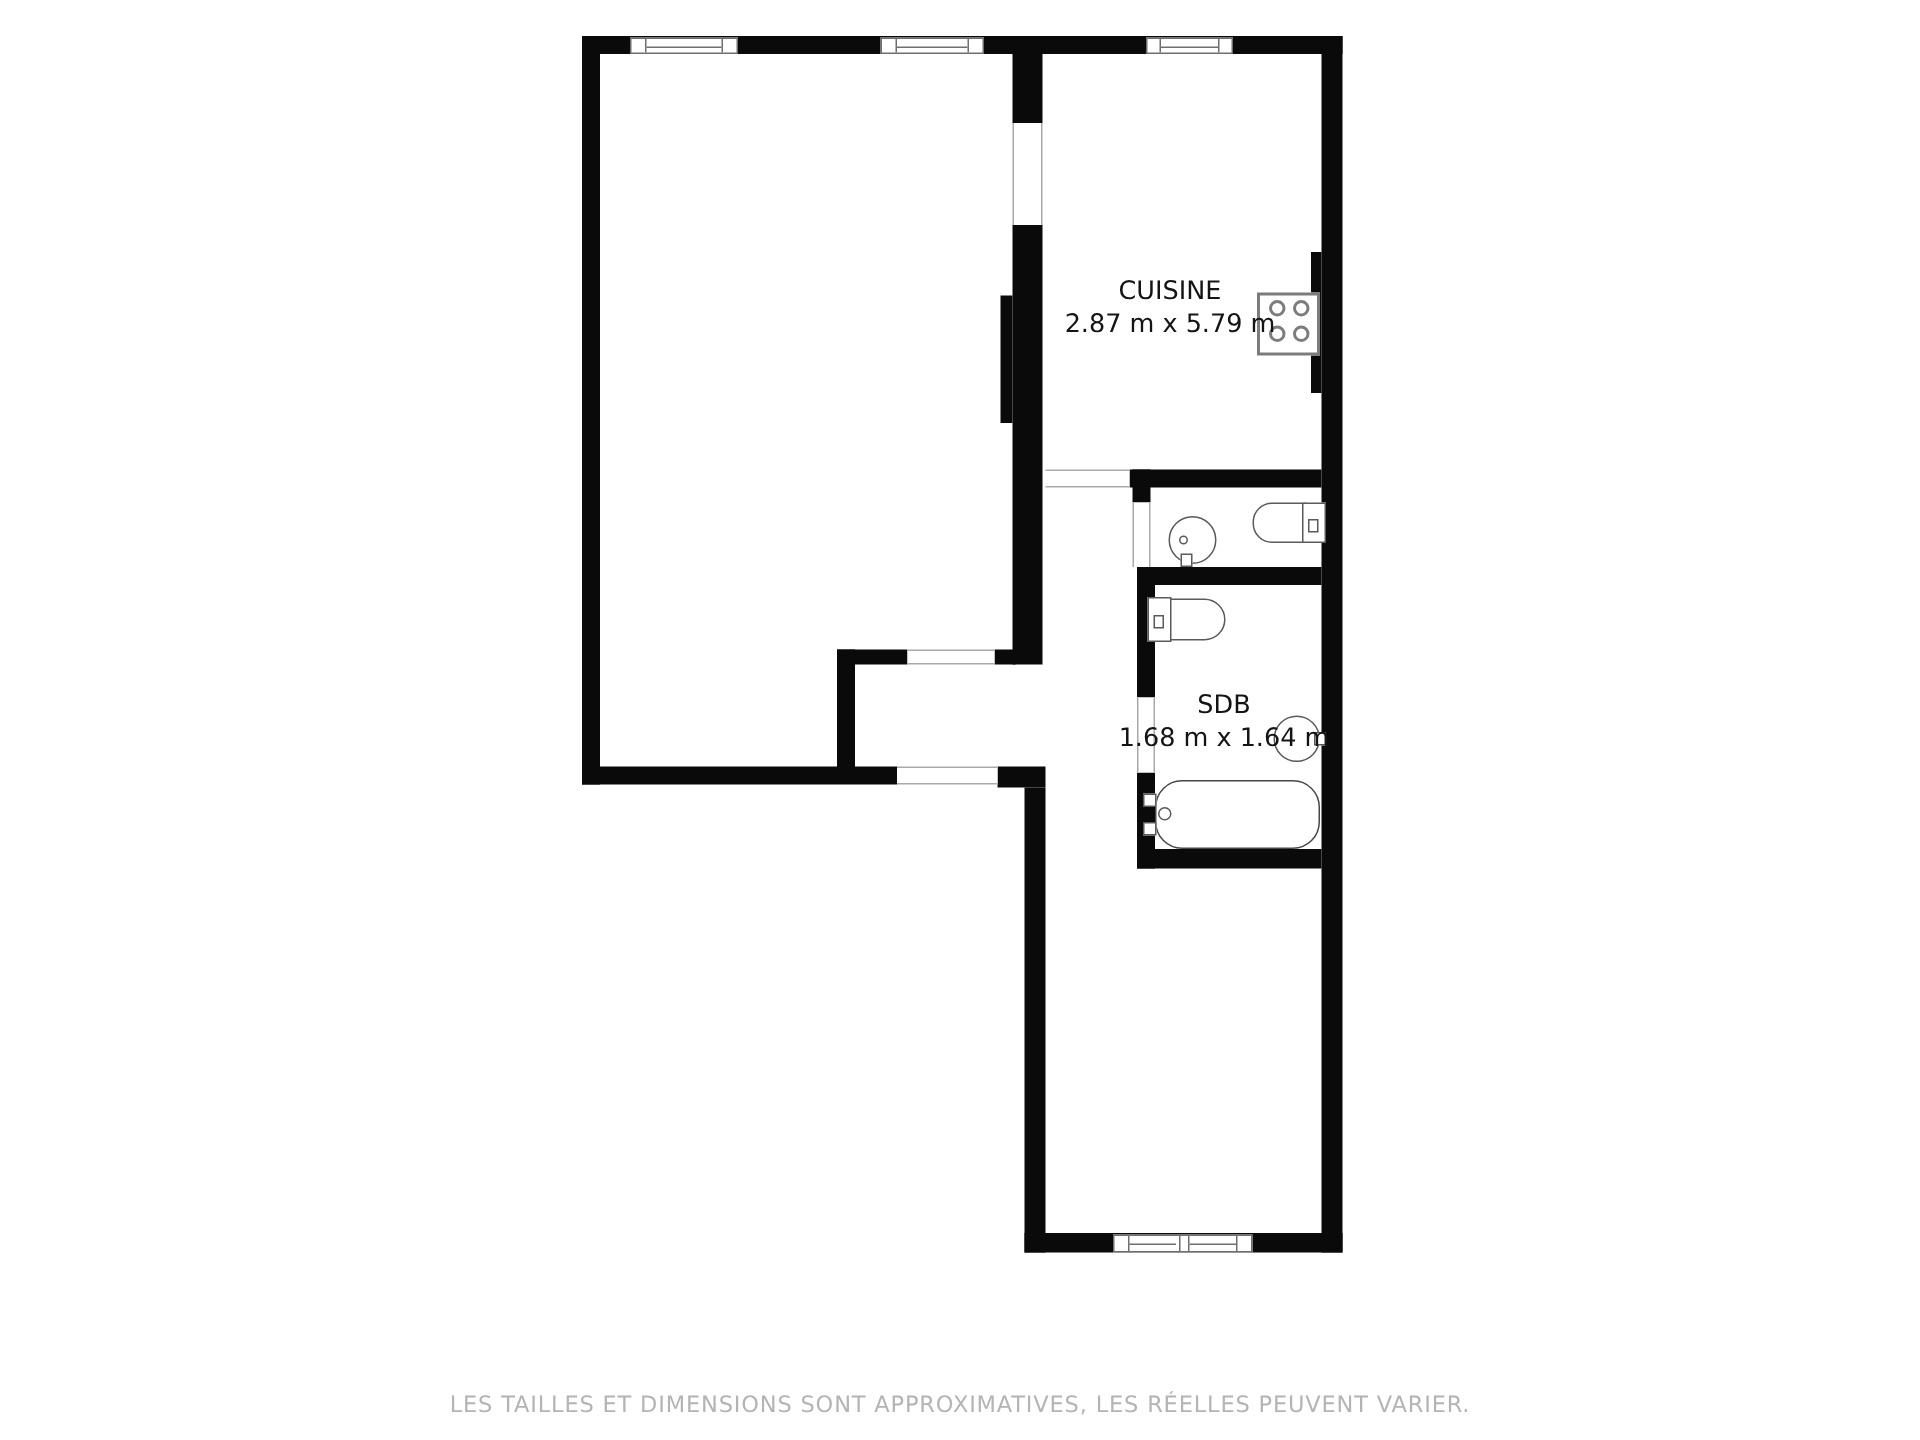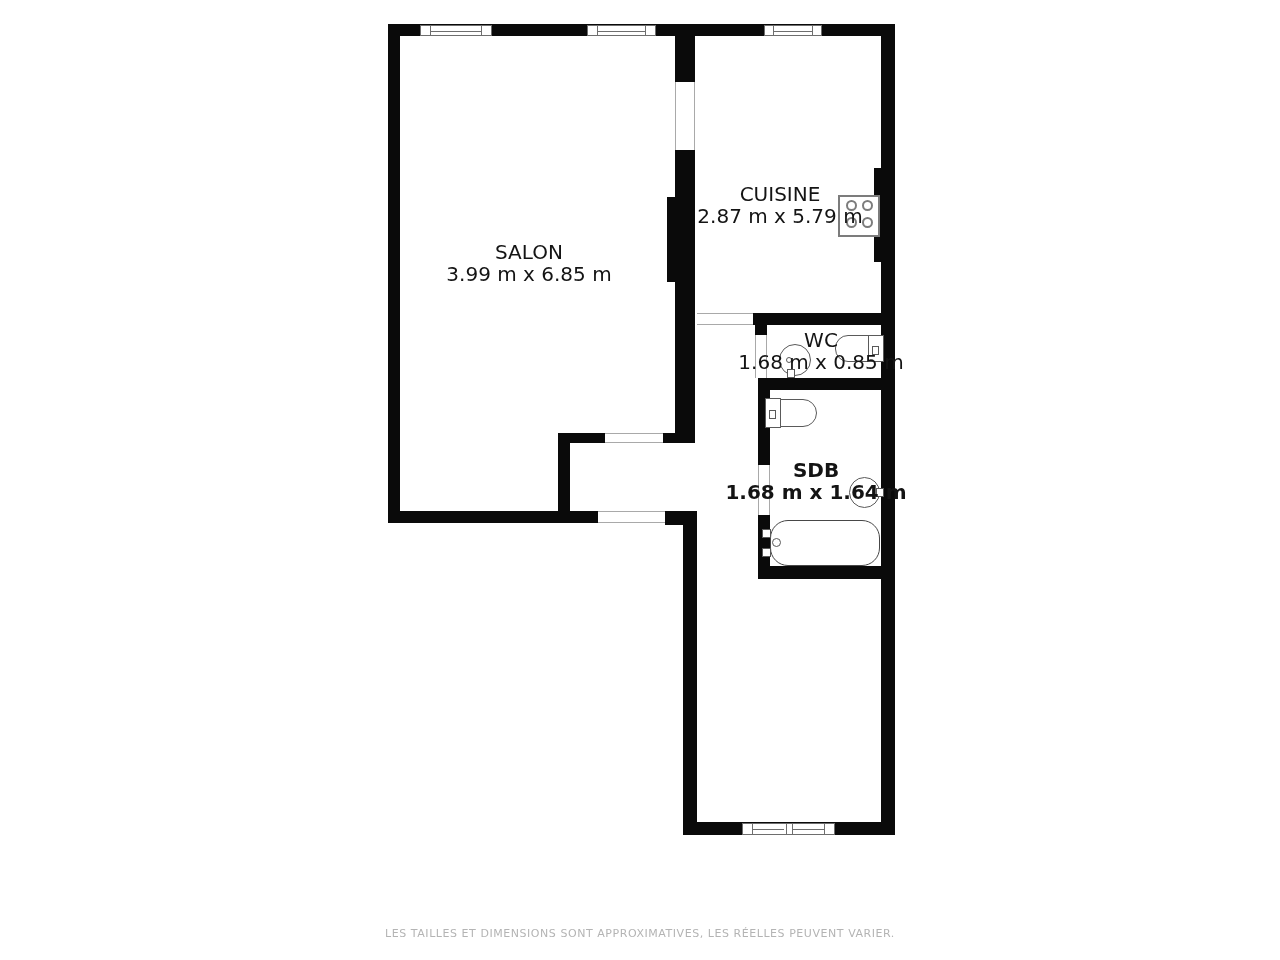--- a/index.html
+++ b/index.html
@@ -9,23 +9,23 @@
   .opening{position:absolute;background:#ffffff;z-index:2;box-sizing:border-box;}
   .opening.h{border-top:1px solid #a9a9a9;border-bottom:1px solid #a9a9a9;}
   .opening.v{border-left:1px solid #a9a9a9;border-right:1px solid #a9a9a9;}
   .window{position:absolute;background:#ffffff;border:1px solid #6e6e6e;z-index:3;box-sizing:border-box;}
   .window .cap{position:absolute;top:0;bottom:0;width:1px;background:#6e6e6e;}
   .window .mid{position:absolute;top:50%;height:1px;background:#6e6e6e;}
   .fixture{position:absolute;background:#ffffff;border:1.5px solid #474747;z-index:3;box-sizing:border-box;}
   .fixture.thin{border-width:1px;border-color:#5a5a5a;}
   .burner{position:absolute;width:7px;height:7px;border:2.5px solid #7c7c7c;border-radius:50%;background:#fff;}
   .room-label{position:absolute;transform:translateX(-50%);text-align:center;white-space:nowrap;
-              font-size:20px;line-height:22px;color:#141414;z-index:5;}
+              font-size:17px;line-height:22px;color:#141414;z-index:5;}
   .footer-note{position:absolute;transform:translateX(-50%);white-space:nowrap;
-               font-size:11px;letter-spacing:.55px;color:#b4b4b4;z-index:5;}
+               font-size:15px;letter-spacing:.55px;color:#b4b4b4;z-index:5;}
 </style>
 </head>
 <body>
 
 <div class="canvas">
 
   <div class="wall" style="left:388px;top:24px;width:507px;height:12px;"></div>
   <div class="wall" style="left:388px;top:24px;width:12px;height:499px;"></div>
   <div class="wall" style="left:388px;top:511px;width:210px;height:12px;"></div>
   <div class="wall" style="left:665px;top:511px;width:32px;height:14px;"></div>
@@ -97,32 +97,24 @@
   <div class="fixture thin" style="left:769px;top:410px;width:7px;height:9px;"></div>
 
   <div class="fixture thin" style="left:849px;top:477px;width:31px;height:31px;border-radius:50%;"></div>
   <div class="fixture thin" style="left:876px;top:488px;width:8px;height:9px;"></div>
 
   <div class="fixture" style="left:770px;top:520px;width:110px;height:46px;border-radius:18px;"></div>
   <div class="fixture thin" style="left:762px;top:529px;width:9px;height:9px;"></div>
   <div class="fixture thin" style="left:762px;top:548px;width:9px;height:9px;"></div>
   <div class="fixture thin" style="left:772px;top:538px;width:9px;height:9px;border-radius:50%;"></div>
 
-  <div class="room-label" style="left:529px;top:241px;">
-    <div>SALON</div>
-    <div>3.99 m x 6.85 m</div>
-  </div>
   <div class="room-label" style="left:780px;top:183px;">
     <div>CUISINE</div>
     <div>2.87 m x 5.79 m</div>
   </div>
-  <div class="room-label" style="left:821px;top:329px;">
-    <div>WC</div>
-    <div>1.68 m x 0.85 m</div>
-  </div>
-  <div class="room-label" style="left:816px;top:459px;font-weight:bold;">
+  <div class="room-label" style="left:816px;top:459px;">
     <div>SDB</div>
     <div>1.68 m x 1.64 m</div>
   </div>
 
   <div class="footer-note" style="left:640px;top:927px;">LES TAILLES ET DIMENSIONS SONT APPROXIMATIVES, LES RÉELLES PEUVENT VARIER.</div>
 
 </div>
 
 </body></html>

